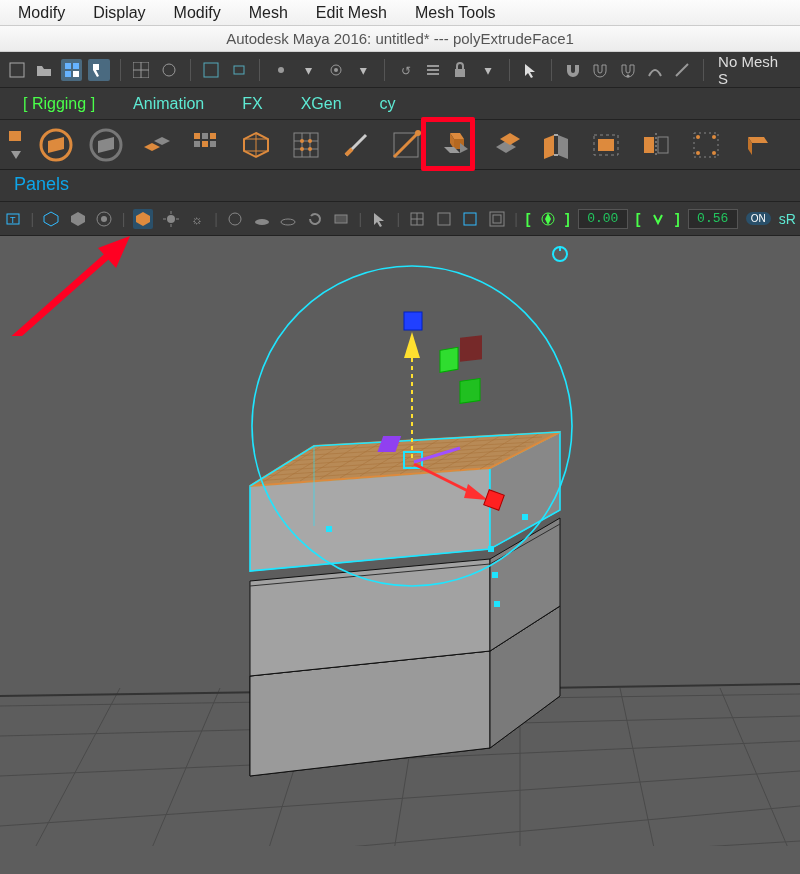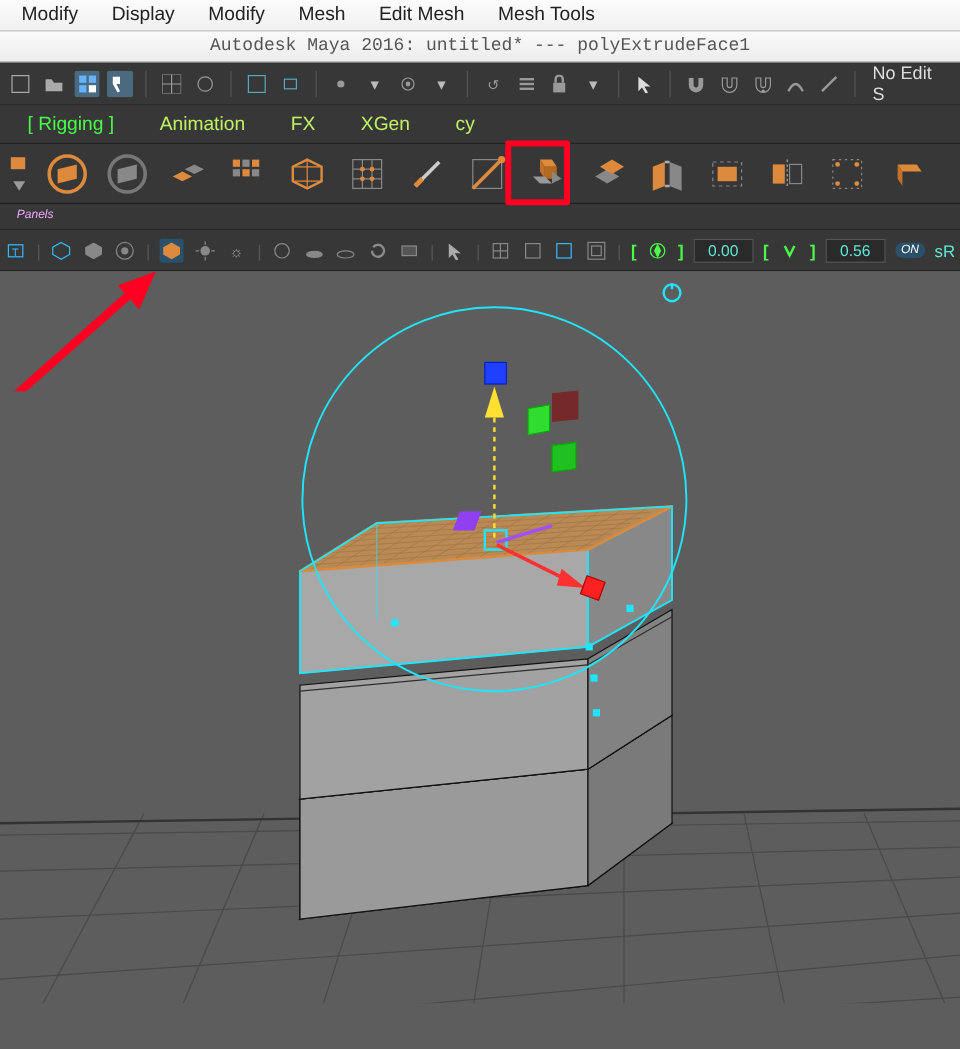--- a/index.html
+++ b/index.html
@@ -26,21 +26,20 @@
   }
   .os-menu .menu-item { padding: 3px 14px; cursor: default; }
   
   .titlebar {
     height: 26px;
     background: linear-gradient(#fafafa,#ececec);
     border-bottom: 1px solid #d0d0d0;
     display:flex; align-items:center; justify-content:center;
     color:#555; font-size:15px;
     position:relative;
-    font-family:Liberation Mono, monospace;
   }
   
   .toolbar1 {
     background:#373737;
     height:36px;
     display:flex;
     align-items:center;
     padding:0 6px;
     gap:6px;
     border-bottom:1px solid #222;
@@ -62,21 +61,21 @@
     background:#373737;
     height:32px;
     display:flex;
     align-items:flex-end;
     padding:0 4px;
     gap:0;
     border-bottom:1px solid #222;
   }
   .tab {
     padding:6px 18px 5px 18px;
-    color:#bef264;
+    color:#5eead4;
     font-size:16px;
     border:1px solid transparent;
     cursor:default;
   }
   .tab.rigging { color:#4aff4a; }
   .tab .br { color:#4aff4a; }
   
   .shelf {
     height:50px;
     background:#373737;
@@ -97,50 +96,50 @@
   .redbox {
     position:absolute;
     width:54px; height:54px;
     border:5px solid #ff0022;
     border-radius:2px;
     top:-3px;
   }
   
   .panelslabel {
     background:#373737;
-    color:#f0abfc;
+    color:#0ea5e9;
     padding:4px 14px 6px 14px;
-    font-size:10px;
+    font-size:18px;
     border-bottom:1px solid #222;
-    font-style:italic;
   }
   
   .vptoolbar {
     height:34px;
     background:#373737;
     display:flex;
     align-items:center;
     padding:0 4px;
     gap:8px;
     color:#aaa;
     border-bottom:1px solid #222;
     overflow:hidden;
   }
   .vptoolbar .vicon { width:20px; height:20px; display:flex; align-items:center; justify-content:center; }
   .numfield {
     width:54px; height:20px;
     background:#2a2a2a;
-    color:#5eead4;
+    color:#22c55e;
     border:1px solid #555;
     text-align:center;
     font-size:13px;
     line-height:18px;
+    font-family:Liberation Mono, monospace;
   }
   .green-br { color:#4aff4a; font-weight:bold; }
-  .on-pill { background:#2a506a; color:#fff; font-size:10px; border-radius:8px; padding:1px 5px;font-style:italic; }
+  .on-pill { background:#2a506a; color:#fff; font-size:10px; border-radius:8px; padding:1px 5px; }
   
   .viewport {
     position:relative;
     height: 610px;
     background:#5d5d5d;
     overflow:hidden;
   }
   .viewport svg { position:absolute; inset:0; }
   
   .arrow-annot {
@@ -275,21 +274,21 @@
       <svg width="16" height="16">
         <path d="M2 14 Q8 2 14 14" fill="none" stroke="#999" stroke-width="2"></path>
       </svg>
     </div>
   <div class="ticon">
       <svg width="16" height="16">
         <path d="M2 14 L14 2" stroke="#999" stroke-width="2"></path>
       </svg>
     </div>
   <span class="sep"></span>
-  <span class="nolive">No Edit S</span>
+  <span class="nolive">No Mesh S</span>
 </div>
 
 <div class="tabs">
   <div class="tab rigging"><span class="br">[</span> <span>Rigging</span> <span class="br">]</span></div>
   <div class="tab">Animation</div>
   <div class="tab">FX</div>
   <div class="tab">XGen</div>
   <div class="tab">cy</div>
 </div>
 

